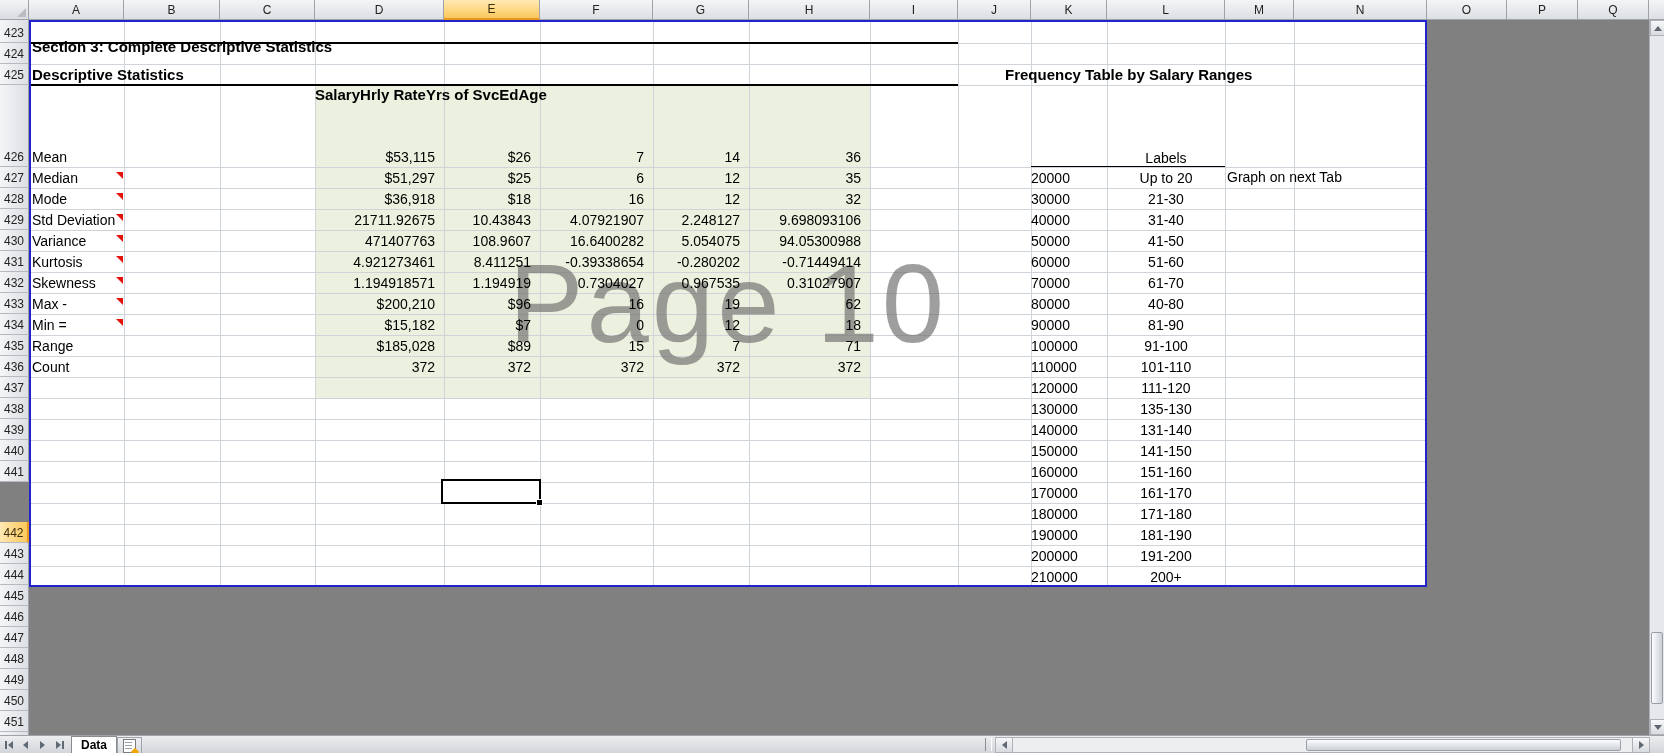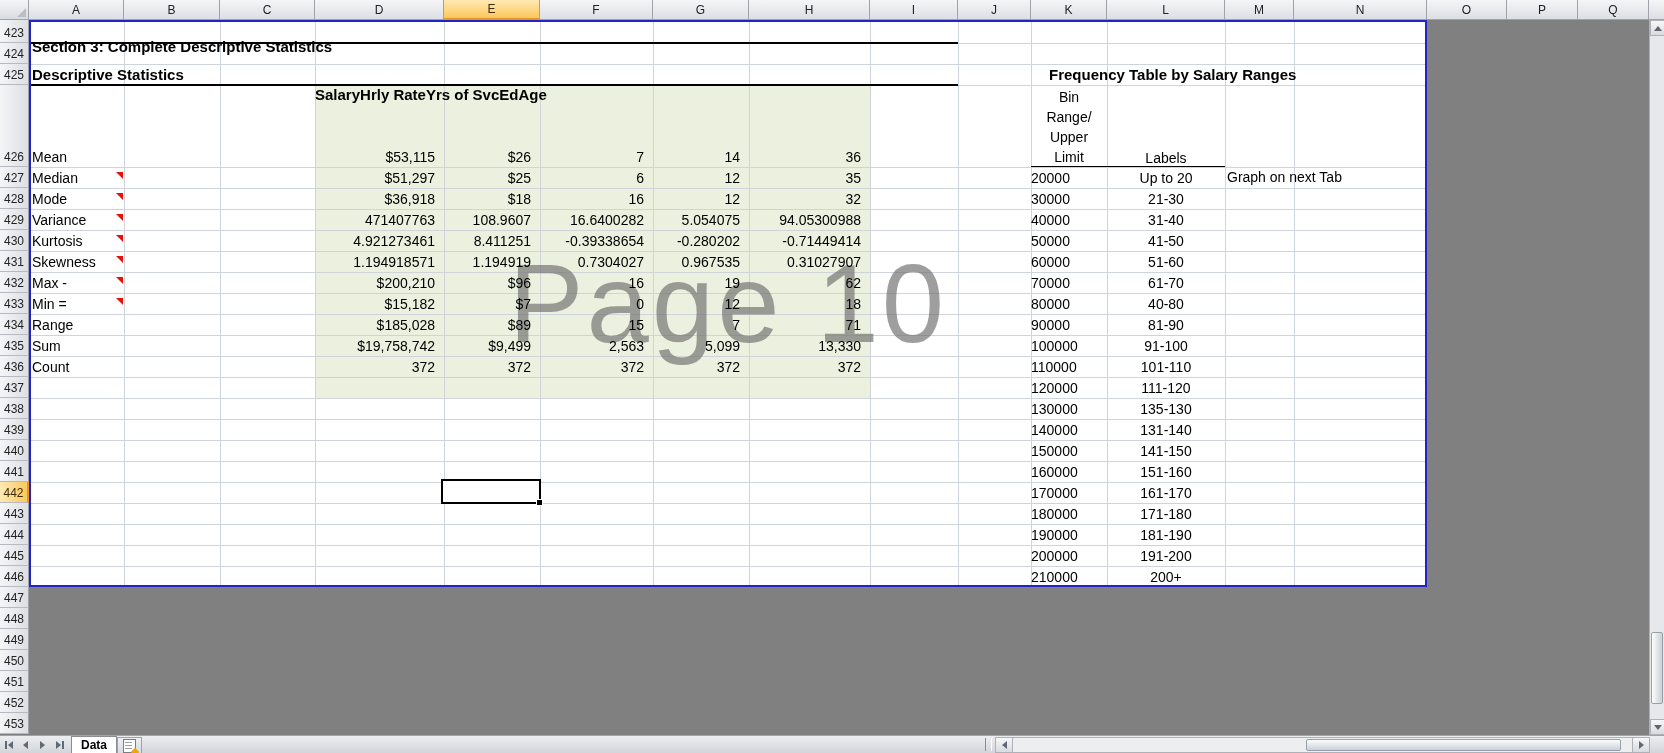--- a/index.html
+++ b/index.html
@@ -21,21 +21,21 @@
   .colh:nth-of-type(10){width:73px}.colh:nth-of-type(11){width:76px}.colh:nth-of-type(12){width:118px}
   .colh:nth-of-type(13){width:69px}.colh:nth-of-type(14){width:133px}.colh:nth-of-type(15){width:80px}
   .colh:nth-of-type(16){width:71px}.colh:nth-of-type(17){width:71px}
   .colh.selected{background:linear-gradient(#ffe9b3,#fbc85c);border-bottom:2px solid #e8971e;color:#3a2c0d;}
   .row-headers{position:absolute;left:0;top:20px;width:29px;display:flex;flex-direction:column;}
   .rowh{width:29px;height:21px;box-sizing:border-box;border-right:1px solid #9fa3a9;border-bottom:1px solid #b6bac0;
         background:linear-gradient(90deg,#f4f5f7,#dcdfe3);font-size:12px;color:#222;
         display:flex;align-items:flex-end;justify-content:center;padding-bottom:2px;}
   .rowh:nth-of-type(1){height:23px}
   .rowh:nth-of-type(4){height:82px}
-  .rowh.selected{background:linear-gradient(90deg,#ffe9b3,#fbc85c);border-right:2px solid #e8971e;color:#3a2c0d;}
+  .rowh.selected{background:linear-gradient(90deg,#ffe9b3,#fbc85c);border-right:2px solid #e8971e;color:#3a2c0d;margin-top:40px;}
   .hcorner{position:absolute;left:1649px;top:0;width:15px;height:20px;box-sizing:border-box;
         background:linear-gradient(#f4f5f7,#dcdfe3);border-bottom:1px solid #9fa3a9;}
 
   
   .canvas{position:absolute;left:29px;top:20px;width:1620px;height:716px;background:#808080;overflow:hidden;}
   .page{position:absolute;left:0;top:0;width:1398px;height:567px;background:#ffffff;}
   .green-rect{position:absolute;left:286px;top:65px;width:555px;height:313px;background:#ebf1de;z-index:1;}
   .gl{position:absolute;background:#cfd4da;z-index:2;}
   .gl.v{top:0;width:1px;height:567px;}
   .gl.h{left:0;height:1px;width:1398px;}
@@ -56,21 +56,21 @@
   .w-d{width:129px}.w-e{width:96px}.w-f{width:113px}.w-g{width:96px}.w-h{width:121px}
   .stats-rows{position:absolute;left:0;top:65px;width:897px;z-index:5;font-size:14px;}
   .srow{display:flex;height:21px;align-items:center;}
   .stats-rows .srow:first-of-type{height:82px;align-items:flex-end;padding-bottom:2px;box-sizing:border-box;}
   .sc-label{width:286px;box-sizing:border-box;padding-left:3px;position:relative;white-space:nowrap;}
   .sc-v{box-sizing:border-box;text-align:right;padding-right:9px;}
   .tri{display:none;position:absolute;left:87px;top:2px;width:0;height:0;
        border-top:7px solid #e3120b;border-left:7px solid transparent;}
   .stats-rows .srow:first-of-type .tri{top:63px;}
   .tri.show{display:block;}
-  .freq-title{position:absolute;left:1020px;top:44px;height:21px;line-height:21px;font-weight:bold;font-size:15px;z-index:5;white-space:nowrap;}
+  .freq-title{position:absolute;left:976px;top:44px;height:21px;line-height:21px;font-weight:bold;font-size:15px;z-index:5;white-space:nowrap;}
   .bin-header{position:absolute;left:1002px;top:65px;width:76px;height:82px;z-index:5;
        display:flex;align-items:flex-end;justify-content:center;text-align:center;
        white-space:pre-line;font-size:14px;line-height:20px;}
   .labels-header{position:absolute;left:1078px;top:65px;width:118px;height:82px;z-index:5;
        display:flex;align-items:flex-end;justify-content:center;font-size:14px;padding-bottom:1px;box-sizing:border-box;}
   .freq-rows{position:absolute;left:1002px;top:147px;width:194px;z-index:5;font-size:14px;}
   .frow{display:flex;height:21px;align-items:center;}
   .fbin{width:76px;box-sizing:border-box;text-align:left;padding-right:8px;}
   .flab{width:118px;text-align:center;}
   .graph-note{position:absolute;left:1198px;top:147px;height:21px;line-height:21px;font-size:14px;z-index:5;white-space:nowrap;}
@@ -326,20 +326,31 @@
               <span>Mode</span>
               <span class="tri show"></span>
             </div>
             <div class="sc-v w-d">$36,918</div>
             <div class="sc-v w-e">$18</div>
             <div class="sc-v w-f">16</div>
             <div class="sc-v w-g">12</div>
             <div class="sc-v w-h">32</div>
           </div>
 
+          <div class="srow">
+            <div class="sc-label">
+              <span>Std Deviation</span>
+              <span class="tri show"></span>
+            </div>
+            <div class="sc-v w-d">21711.92675</div>
+            <div class="sc-v w-e">10.43843</div>
+            <div class="sc-v w-f">4.07921907</div>
+            <div class="sc-v w-g">2.248127</div>
+            <div class="sc-v w-h">9.698093106</div>
+          </div>
 
           <div class="srow">
             <div class="sc-label">
               <span>Variance</span>
               <span class="tri show"></span>
             </div>
             <div class="sc-v w-d">471407763</div>
             <div class="sc-v w-e">108.9607</div>
             <div class="sc-v w-f">16.6400282</div>
             <div class="sc-v w-g">5.054075</div>
@@ -399,50 +410,35 @@
               <span>Range</span>
               
             </div>
             <div class="sc-v w-d">$185,028</div>
             <div class="sc-v w-e">$89</div>
             <div class="sc-v w-f">15</div>
             <div class="sc-v w-g">7</div>
             <div class="sc-v w-h">71</div>
           </div>
 
-          <div class="srow">
-            <div class="sc-label">
-              <span>Sum</span>
-              
-            </div>
-            <div class="sc-v w-d">$19,758,742</div>
-            <div class="sc-v w-e">$9,499</div>
-            <div class="sc-v w-f">2,563</div>
-            <div class="sc-v w-g">5,099</div>
-            <div class="sc-v w-h">13,330</div>
-          </div>
 
           <div class="srow">
             <div class="sc-label">
               <span>Count</span>
               
             </div>
             <div class="sc-v w-d">372</div>
             <div class="sc-v w-e">372</div>
             <div class="sc-v w-f">372</div>
             <div class="sc-v w-g">372</div>
             <div class="sc-v w-h">372</div>
           </div>
         </div>
 
       <div class="freq-title">Frequency Table by Salary Ranges</div>
-      <div class="bin-header">Bin
-Range/
-Upper
-Limit</div>
       <div class="labels-header">Labels</div>
       <div class="u-line u3"></div>
 
       <div class="freq-rows">
 
           <div class="frow">
             <div class="fbin">20000</div>
             <div class="flab">Up to 20</div>
           </div>
 

